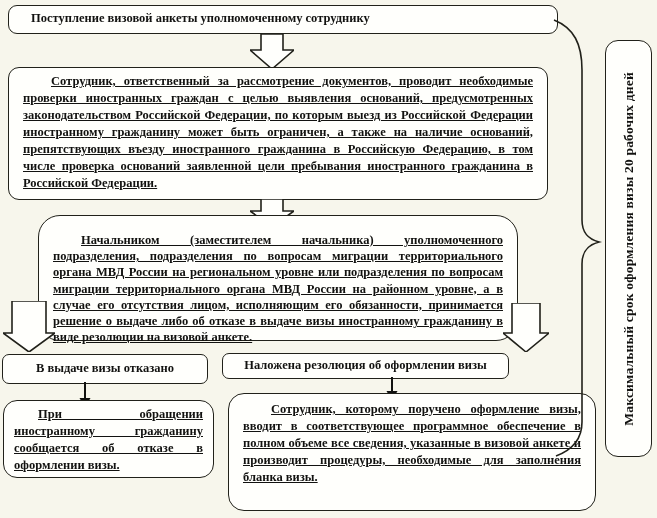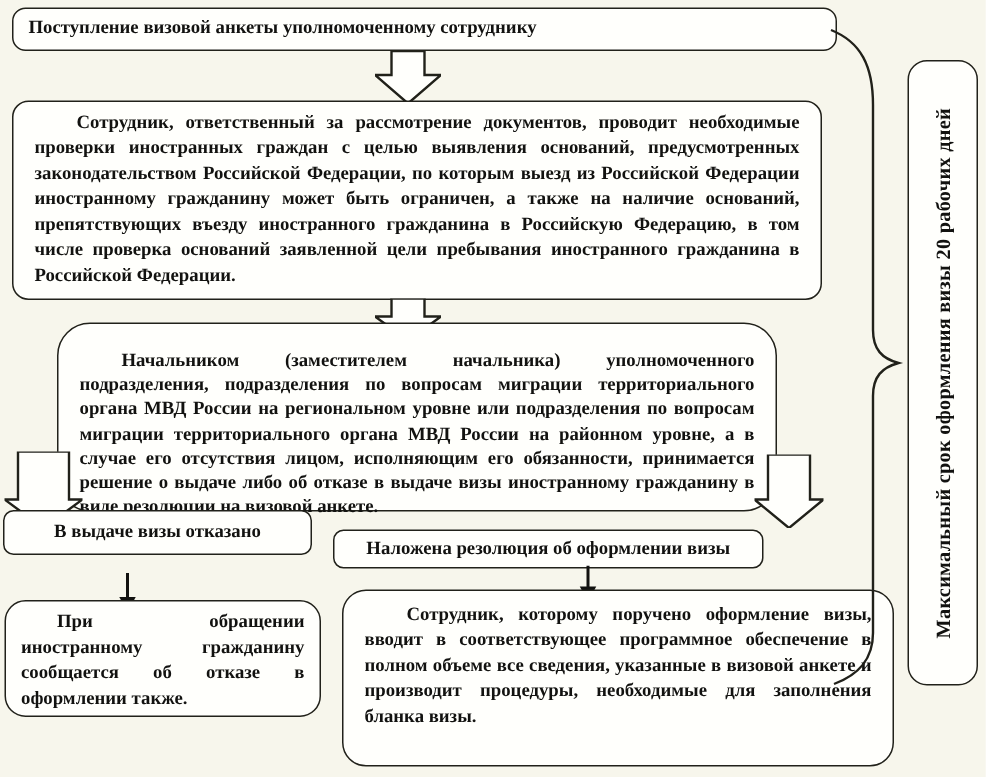--- a/index.html
+++ b/index.html
@@ -17,30 +17,31 @@
     background: #fffffc;
     border: 1.6px solid #21211a;
     box-sizing: border-box;
     font-weight: bold;
     color: #121210;
   }
   .para {
     text-align: justify;
     text-align-last: left;
     font-size: 12.5px;
+    text-decoration: underline;
   }
   .center { text-align: center; }
 
   .box-intake   { left: 8px;   top: 5px;   width: 550px; height: 29px; border-radius: 9px;
-                  font-size: 12.5px; line-height: 25px; padding-left: 10px; white-space: nowrap; }
+                  font-size: 12.5px; line-height: 25px; padding-left: 22px; white-space: nowrap; }
   .box-review   { left: 8px;   top: 67px;  width: 540px; height: 133px; border-radius: 11px;
                   line-height: 17px; padding: 5px 14px; text-indent: 28px; }
   .box-decision { left: 38px;  top: 215px; width: 480px; height: 126px; border-radius: 22px;
                   line-height: 16.2px; padding: 16px 14px; text-indent: 28px; }
-  .box-refused-label  { left: 2px;   top: 340px; width: 206px; height: 30px; border-radius: 7px;
+  .box-refused-label  { left: 2px;   top: 354px; width: 206px; height: 30px; border-radius: 7px;
                         font-size: 12.5px; line-height: 27px; }
   .box-approved-label { left: 222px; top: 353px; width: 287px; height: 26px; border-radius: 7px;
                         font-size: 12.5px; line-height: 23px; }
   .box-refused-detail  { left: 3px;   top: 400px; width: 211px; height: 78px; border-radius: 14px;
                          line-height: 17px; padding: 5px 10px; text-indent: 24px; }
   .box-approved-detail { left: 228px; top: 393px; width: 368px; height: 118px; border-radius: 16px;
                          line-height: 17px; padding: 7px 14px; text-indent: 28px; }
   .box-deadline { left: 605px; top: 40px; width: 47px; height: 417px; border-radius: 13px;
                   display: flex; align-items: center; justify-content: center; }
   .box-deadline .vtext {
@@ -98,21 +99,21 @@
     <line x1="7" y1="0" x2="7" y2="18" stroke="#121210" stroke-width="2"></line>
     <polygon points="1.5,16 12.5,16 7,26" fill="#121210"></polygon>
   </svg>
 
   <svg class="conn" style="left:385px; top:377px;" width="14" height="24" viewBox="0 0 14 24">
     <line x1="7" y1="0" x2="7" y2="16" stroke="#121210" stroke-width="2"></line>
     <polygon points="1.5,14 12.5,14 7,24" fill="#121210"></polygon>
   </svg>
 
   <div class="box para box-refused-detail">
-    <span>При обращении иностранному гражданину сообщается об отказе в оформлении также.</span>
+    <span>При обращении иностранному гражданину сообщается об отказе в оформлении визы.</span>
   </div>
 
   <div class="box para box-approved-detail">
     <span>Сотрудник, которому поручено оформление визы, вводит в соответствующее программное обеспечение в полном объеме все сведения, указанные в визовой анкете и производит процедуры, необходимые для заполнения бланка визы.</span>
   </div>
 
   <svg class="conn" style="left:548px; top:12px;" width="56" height="450" viewBox="0 0 56 450">
     <path d="M 6 8 C 26 16, 34 32, 34 58 L 34 208 C 34 221, 40 227, 51 230 C 40 233, 34 239, 34 252 L 34 410 C 34 428, 24 438, 8 444" fill="none" stroke="#21211a" stroke-width="1.6"></path>
   </svg>
 

